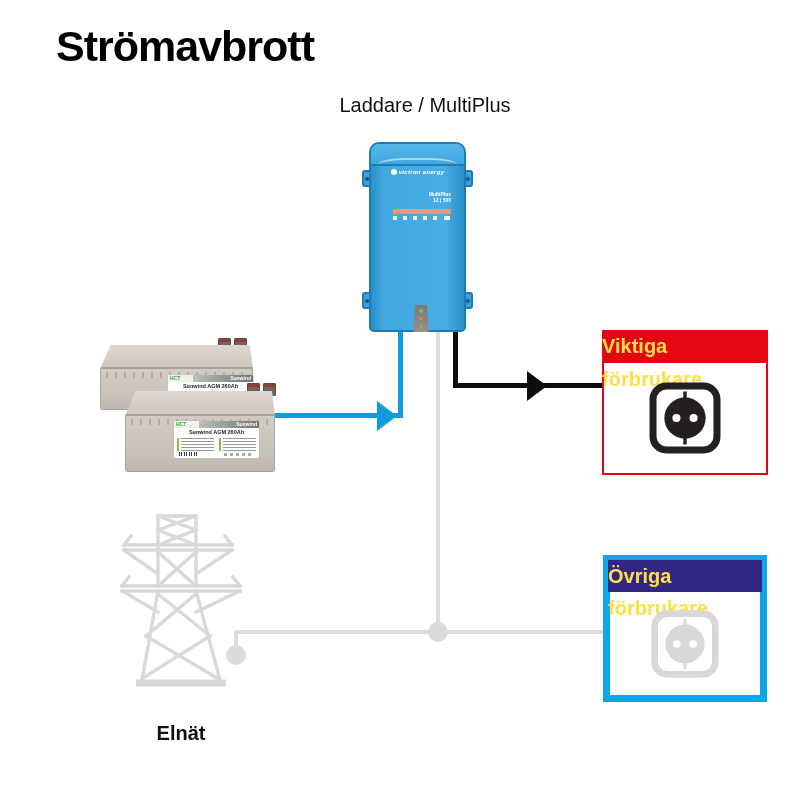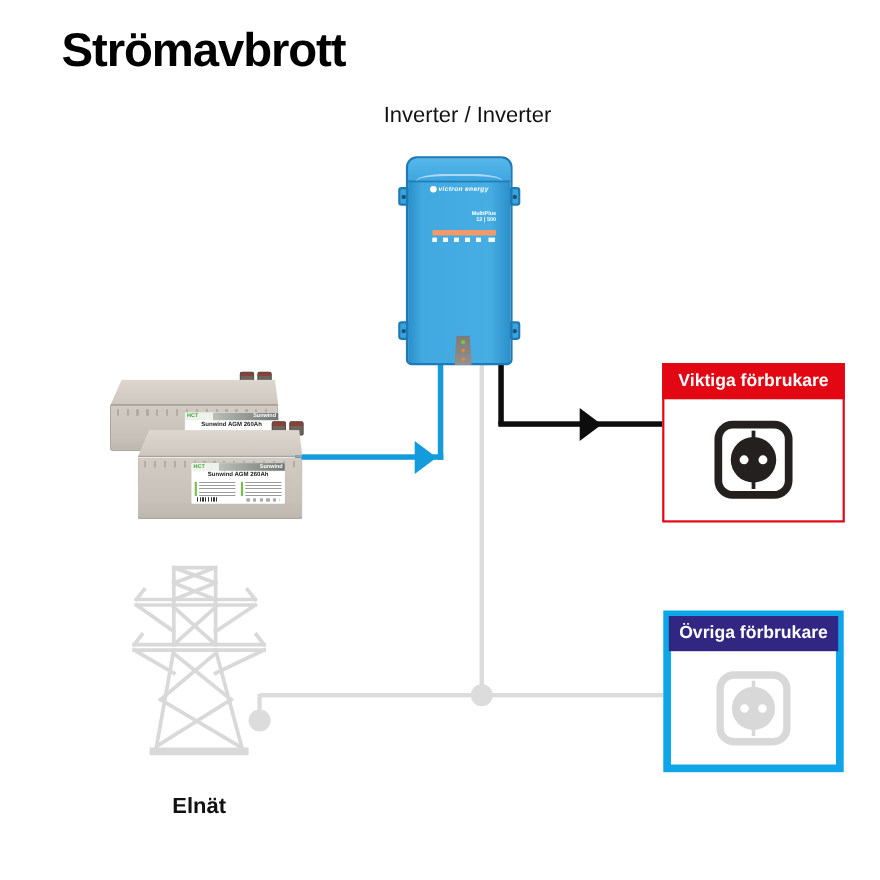--- a/index.html
+++ b/index.html
@@ -117,22 +117,22 @@
     background:repeating-linear-gradient(180deg,#9a9a9a 0 1px,transparent 1px 3px); }
   .bat-barcode { position:absolute; left:5px; bottom:2px; width:20px; height:4px;
     background:repeating-linear-gradient(90deg,#333 0 1px,transparent 1px 2.5px); }
   .bat-code { position:absolute; right:5px; bottom:2px; width:30px; height:3px;
     background:repeating-linear-gradient(90deg,#aaa 0 3px,transparent 3px 6px); }
 
   
   .consumer-box { position:absolute; background:#fff; }
   .box-critical { left:602px; top:330px; width:166px; height:145px; border:2px solid #e30613; }
   .box-other    { left:603px; top:555px; width:164px; height:147px; border:7px solid #0ea5e9; }
-  .box-header { position:absolute; left:-2px; right:-2px; top:-2px; color:#ffffff;
-    font-weight:bold; font-size:16px; text-align:center; }
+  .box-header { position:absolute; left:-2px; right:-2px; top:-2px; color:#fde047;
+    font-weight:bold; font-size:20px; text-align:left; }
   .box-critical .box-header { height:33px; line-height:33px; background:#e30613; }
   .box-other    .box-header { height:32px; line-height:32px; background:#312783; }
   .box-body { position:absolute; left:0; right:0; bottom:0; display:flex;
     align-items:center; justify-content:center; }
   .box-critical .box-body { top:31px; }
   .box-other    .box-body { top:30px; }
   .socket-black { color:#24201f; }
   .socket-gray  { color:#d8d8d8; }
 </style>
 </head>
@@ -210,21 +210,21 @@
           <div class="spec-col">
               <i></i>
             </div>
         </div>
         <div class="bat-barcode"></div>
         <div class="bat-code"></div>
       </div>
     </div>
   </div>
 
-  <div class="diagram-label label-inverter">Inverter / Inverter</div>
+  <div class="diagram-label label-inverter">Laddare / MultiPlus</div>
   <div class="inverter">
     <div class="inv-tab tab-tl"></div>
     <div class="inv-tab tab-tr"></div>
     <div class="inv-tab tab-bl"></div>
     <div class="inv-tab tab-br"></div>
     <div class="inv-body">
       <div class="inv-cap"></div>
       <div class="inv-logo"><span class="vl-mark"></span><span>victron energy</span></div>
       <div class="inv-qr"></div>
       <div class="inv-model">

